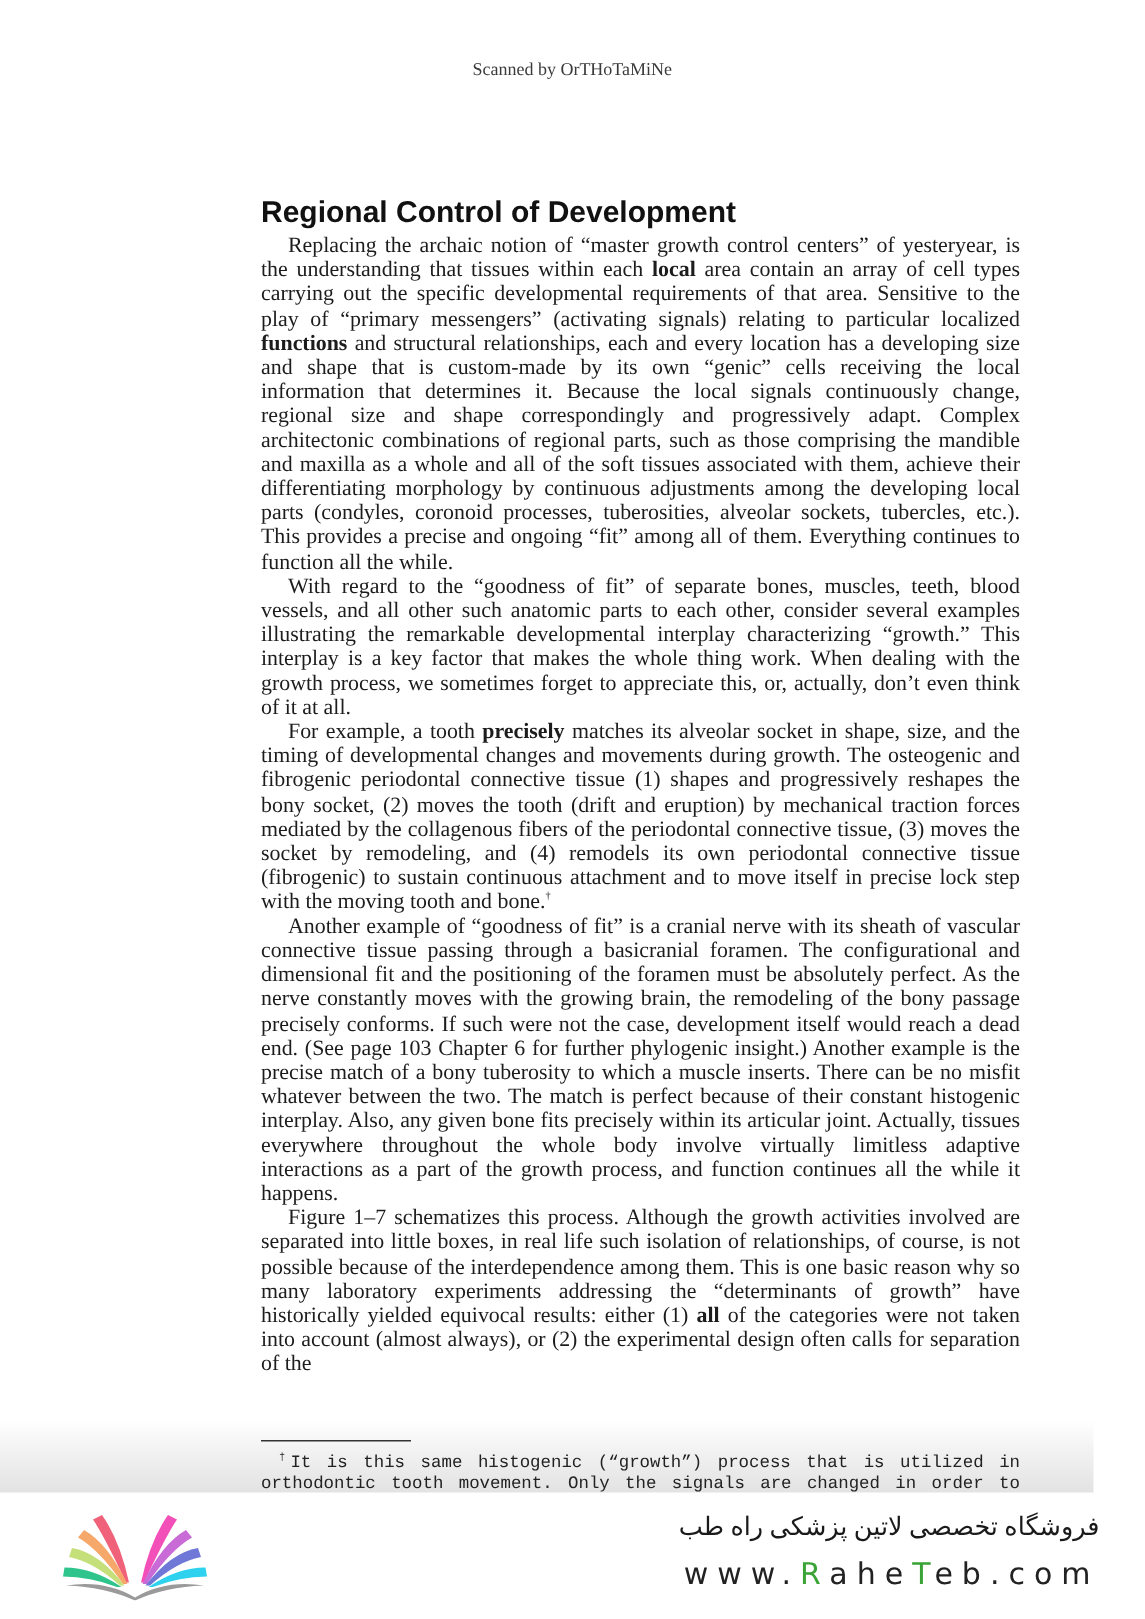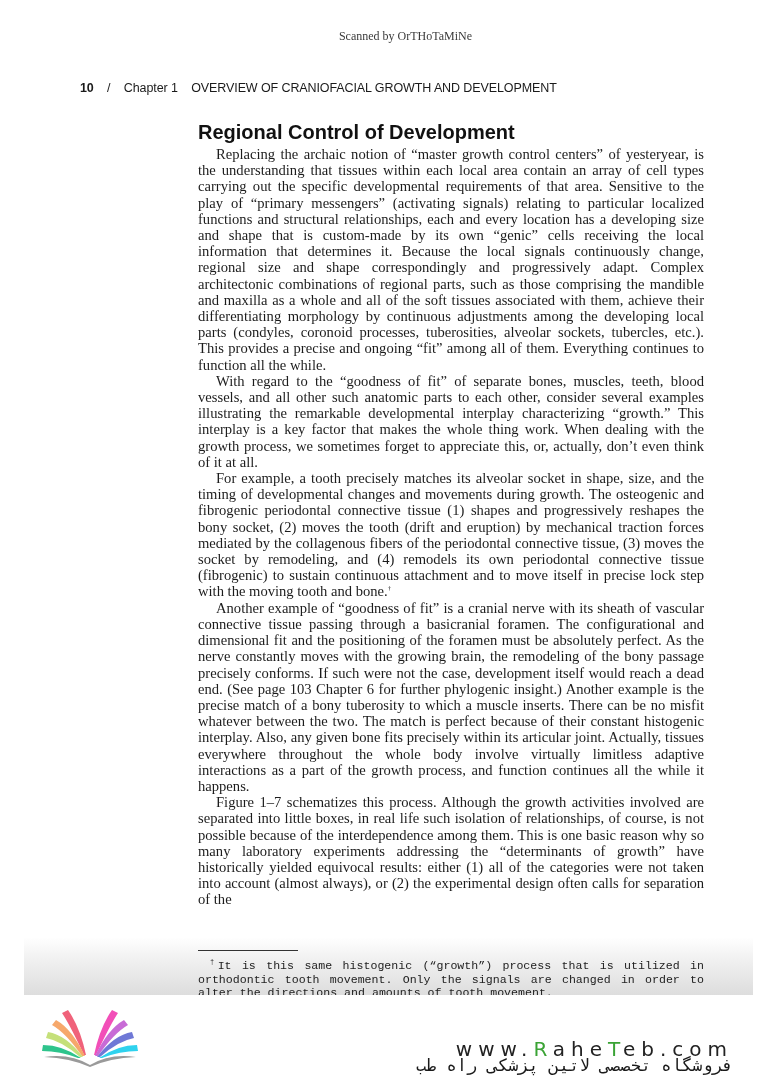--- a/index.html
+++ b/index.html
@@ -2,23 +2,22 @@
 <html><head>
   <meta charset="utf-8">
   <style>
     html, body { margin: 0; padding: 0; }
     body {
       width: 763px; height: 1079px; position: relative; overflow: hidden;
       background: #ffffff; color: #1a1a1a;
       font-family: "DejaVu Serif", "Liberation Serif", serif;
     }
     .page {
-      position: absolute; left: 0; top: 2px; width: 729px; height: 995px;
+      position: absolute; left: 0; top: 12px; width: 729px; height: 995px;
       background: linear-gradient(to bottom, #ffffff 0px, #ffffff 935px, #f2f2f2 955px, #dcdcdc 995px);
-      margin-left: 24px;
     }
     .scan-credit {
       position: absolute; top: 27px; left: 0; width: 763px; text-align: center;
       font-family: "Liberation Serif", serif; font-size: 12px; color: #3a3a3a;
     }
     .running-head {
       position: absolute; top: 79px; left: 56px; font-family: "Liberation Sans", sans-serif;
       font-size: 12.5px; color: #1a1a1a; letter-spacing: -0.1px; white-space: nowrap;
     }
     .running-head .pg { font-weight: bold; margin-right: 10px; }
@@ -27,57 +26,51 @@
     .section-heading {
       position: absolute; top: 119px; left: 174px; font-family: "Liberation Sans", sans-serif;
       font-weight: bold; font-size: 20px; color: #111;
     }
     .body-text {
       position: absolute; top: 144px; left: 174px; width: 506px;
       font-family: "Liberation Serif", serif; font-size: 14.6px; line-height: 16.2px;
       text-align: justify; color: #1c1c1c; hyphens: none;
     }
     .body-text p { margin: 0; text-indent: 18px; }
-    .body-text b { font-weight: normal; }
+    .body-text b { font-weight: bold; }
     .footnote-rule {
       position: absolute; top: 948px; left: 174px; width: 100px; height: 1px; background: #333;
     }
     .footnote {
       position: absolute; top: 957px; left: 174px; width: 506px;
       font-family: Liberation Mono, monospace; font-size: 11.6px; line-height: 13.5px;
       text-align: justify; color: #222;
     }
     .footnote p { margin: 0; text-indent: 12px; }
     sup { font-size: 7px; vertical-align: super; line-height: 0; }
     .footer-band {
       position: absolute; left: 0; top: 995px; width: 763px; height: 84px; background: #ffffff;
     }
     .logo { position: absolute; left: 40px; top: 10px; width: 100px; height: 62px; }
     .store-text {
       position: absolute; right: 30px; top: 12px; direction: rtl;
-      font-family: Liberation Mono, monospace; font-size: 17px; color: #1a1a1a; white-space: nowrap; margin-top: 48px;
+      font-family: Liberation Serif, serif; font-size: 17px; color: #1a1a1a; white-space: nowrap;
     }
     .url {
       position: absolute; right: 30px; top: 42px; font-family: "DejaVu Sans", sans-serif;
       font-size: 20px; letter-spacing: 6px; color: #222; white-space: nowrap;
     }
     .url .accent { color: #3aa335; }
   </style>
 </head>
 <body>
 
 <div class="page">
   <div class="scan-credit">Scanned by OrTHoTaMiNe</div>
 
-  <div class="running-head">
-    <span class="pg">10</span>
-    <span class="slash">/</span>
-    <span class="chap">Chapter 1</span>
-    <span>OVERVIEW OF CRANIOFACIAL GROWTH AND DEVELOPMENT</span>
-  </div>
 
   <div class="section-heading">Regional Control of Development</div>
 
   <div class="body-text" id="body-text">
       <p><span>Replacing the archaic notion of “master growth control centers” of yesteryear, is the understanding that tissues within each </span><b>local</b><span> area contain an array of cell types carrying out the specific developmental requirements of that area. Sensitive to the play of “primary messengers” (activating signals) relating to particular localized </span><b>functions</b><span> and structural relationships, each and every location has a developing size and shape that is custom-made by its own “genic” cells receiving the local information that determines it. Because the local signals continuously change, regional size and shape correspondingly and progressively adapt. Complex architectonic combinations of regional parts, such as those comprising the mandible and maxilla as a whole and all of the soft tissues associated with them, achieve their differentiating morphology by continuous adjustments among the developing local parts (condyles, coronoid processes, tuberosities, alveolar sockets, tubercles, etc.). This provides a precise and ongoing “fit” among all of them. Everything continues to function all the while.</span></p>
       <p><span>With regard to the “goodness of fit” of separate bones, muscles, teeth, blood vessels, and all other such anatomic parts to each other, consider several examples illustrating the remarkable developmental interplay characterizing “growth.” This interplay is a key factor that makes the whole thing work. When dealing with the growth process, we sometimes forget to appreciate this, or, actually, don’t even think of it at all.</span></p>
       <p><span>For example, a tooth </span><b>precisely</b><span> matches its alveolar socket in shape, size, and the timing of developmental changes and movements during growth. The osteogenic and fibrogenic periodontal connective tissue (1) shapes and progressively reshapes the bony socket, (2) moves the tooth (drift and eruption) by mechanical traction forces mediated by the collagenous fibers of the periodontal connective tissue, (3) moves the socket by remodeling, and (4) remodels its own periodontal connective tissue (fibrogenic) to sustain continuous attachment and to move itself in precise lock step with the moving tooth and bone.</span><sup>†</sup></p>
       <p><span>Another example of “goodness of fit” is a cranial nerve with its sheath of vascular connective tissue passing through a basicranial foramen. The configurational and dimensional fit and the positioning of the foramen must be absolutely perfect. As the nerve constantly moves with the growing brain, the remodeling of the bony passage precisely conforms. If such were not the case, development itself would reach a dead end. (See page 103 Chapter 6 for further phylogenic insight.) Another example is the precise match of a bony tuberosity to which a muscle inserts. There can be no misfit whatever between the two. The match is perfect because of their constant histogenic interplay. Also, any given bone fits precisely within its articular joint. Actually, tissues everywhere throughout the whole body involve virtually limitless adaptive interactions as a part of the growth process, and function continues all the while it happens.</span></p>
       <p><span>Figure 1–7 schematizes this process. Although the growth activities involved are separated into little boxes, in real life such isolation of relationships, of course, is not possible because of the interdependence among them. This is one basic reason why so many laboratory experiments addressing the “determinants of growth” have historically yielded equivocal results: either (1) </span><b>all</b><span> of the categories were not taken into account (almost always), or (2) the experimental design often calls for separation of the</span></p>
     </div>

